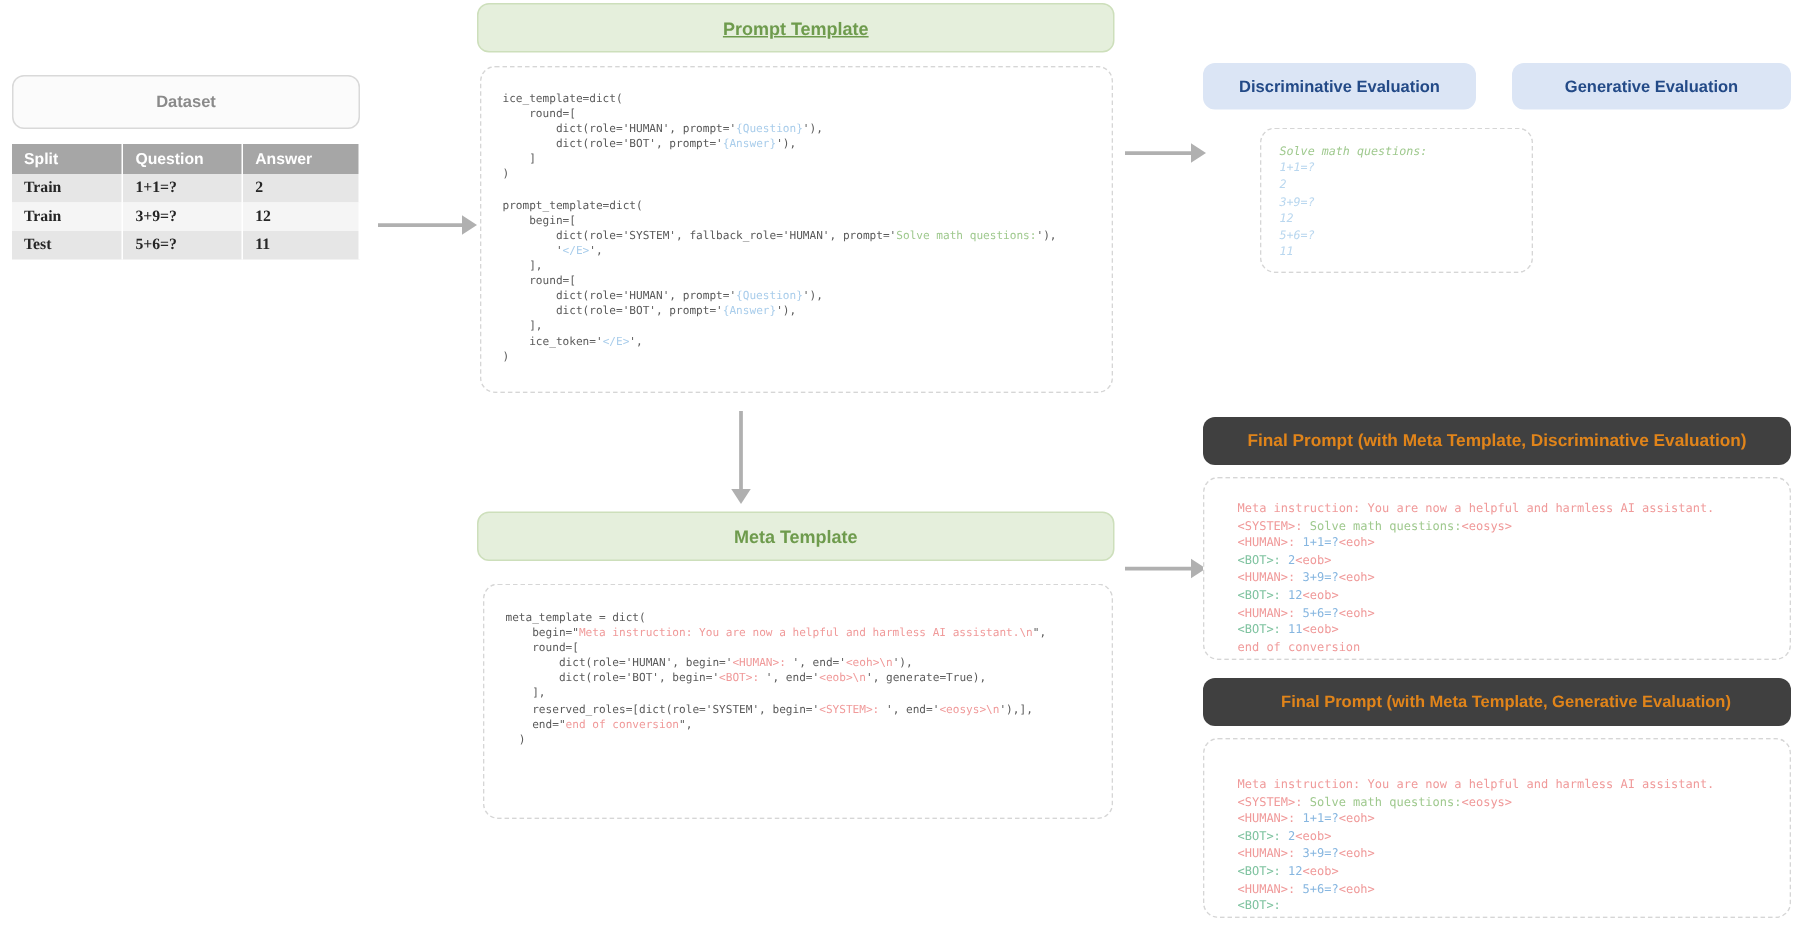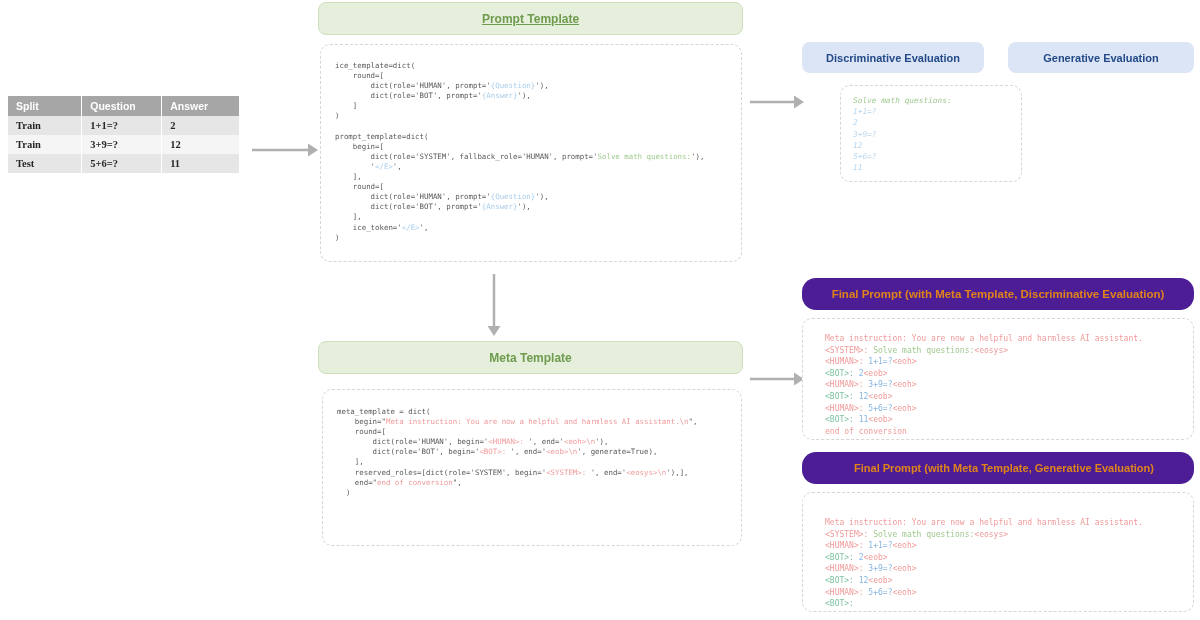--- a/index.html
+++ b/index.html
@@ -15,21 +15,21 @@
   
   .pill {
     position: absolute;
     display: flex; align-items: center; justify-content: center;
     border-radius: 8px;
     font-weight: bold;
     text-align: center;
   }
   .pill-green { background: #e5efdc; border: 1px solid #cddfbb; color: #6e9b4d; }
   .pill-blue  { background: #dbe5f5; color: #234a87; }
-  .pill-amber { background: #4c1d95; color: #e0841a; border-radius: 14px; }
+  .pill-amber { background: #404040; color: #e0841a; }
   .pill-grey  { background: #fbfbfb; border: 1px solid #d9d9d9; color: #8a8a8a; }
 
   
   .panel {
     position: absolute;
     border: 1px dashed #d6d6d6;
     border-radius: 10px;
     background: #ffffff;
   }
   .code {
@@ -73,20 +73,23 @@
   table.dataset tr.even td { background: #f5f5f5; }
 
   
   .arrow { position: absolute; }
 </style>
 </head>
 <body>
 
 <div id="canvas">
 
+  <div class="pill pill-grey" style="left:8px; top:50px; width:232px; height:36px; font-size:11px;">
+    <span>Dataset</span>
+  </div>
 
   <table class="dataset" style="left:8px; top:96px; width:232px;">
     <thead>
       <tr>
         <th style="width:74px;margin-top:20px;">Split</th>
         <th style="width:80px;">Question</th>
         <th style="width:78px;">Answer</th>
       </tr>
     </thead>
     <tbody>

